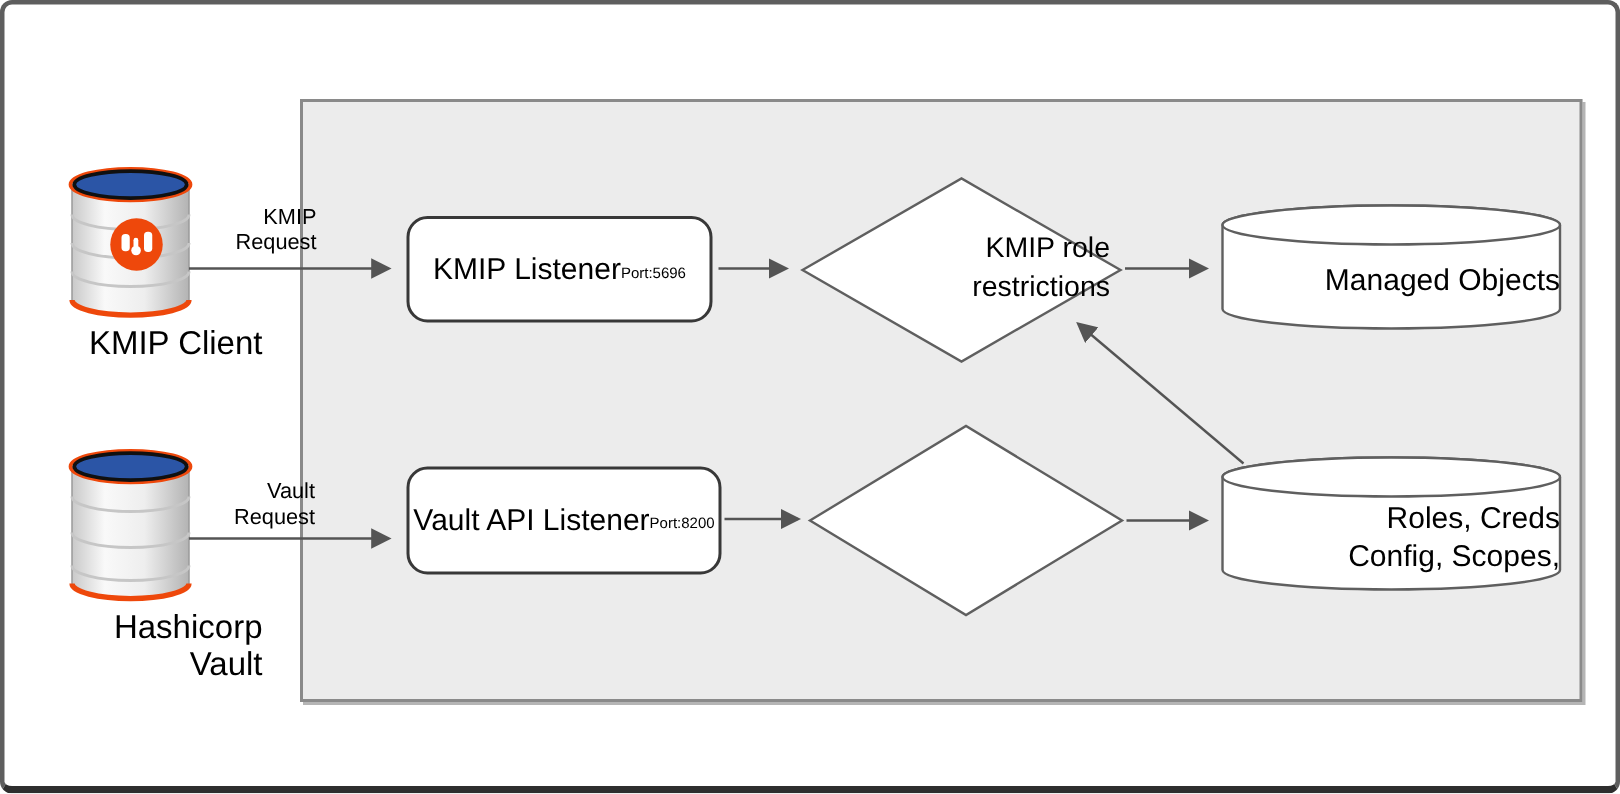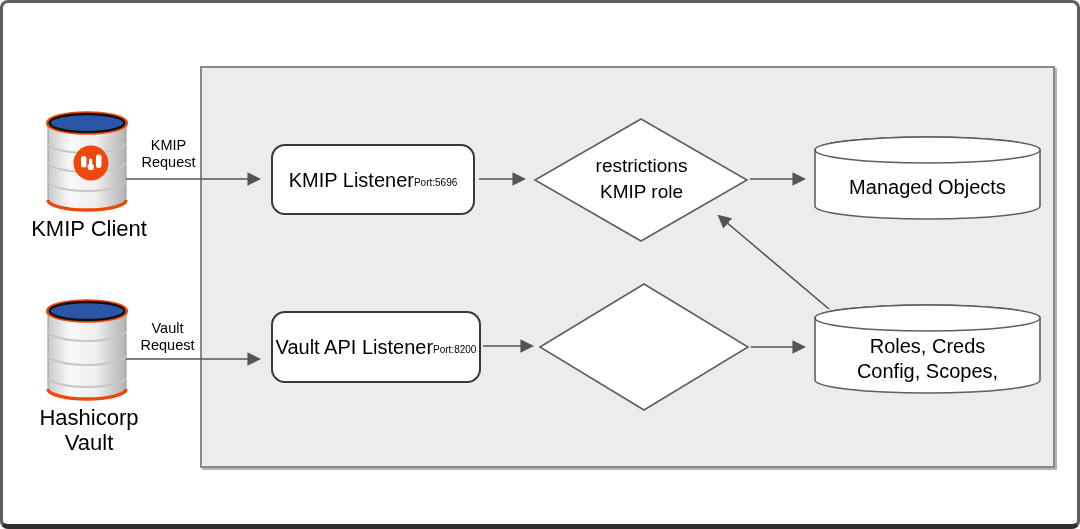--- a/index.html
+++ b/index.html
@@ -9,21 +9,21 @@
     font-family:"Liberation Sans",sans-serif;color:#000;background:#fff;
     border:3px solid #5e5e5e;border-bottom:5px solid #2e2e2e;border-radius:8px;
     overflow:hidden;
   }
   .panel{
     position:absolute;left:197px;top:63px;width:855px;height:402px;
     background:#ececec;border:2px solid #8a8a8a;
     box-shadow:2px 2px 0 rgba(90,90,90,.45);
   }
   svg.layer{position:absolute;left:0;top:0;width:1080px;height:529px;}
-  .lbl{position:absolute;text-align:center;line-height:1.2;}
+  .lbl{position:absolute;text-align:right;line-height:1.2;}
   .lbl-big{font-size:22px;line-height:25px;}
   .lbl-edge{font-size:14.5px;line-height:17px;}
   .lbl-diamond{font-size:19px;line-height:26px;}
   .lbl-cyl{font-size:20px;line-height:25px;}
   .node-box{
     position:absolute;background:#fff;border:2px solid #383838;border-radius:14px;
     display:flex;align-items:center;justify-content:center;
   }
   .node-box .title{font-size:20px;line-height:22px;}
   .node-box .sub{font-size:10px;line-height:15px;margin-top:5px;}
@@ -124,22 +124,22 @@
     <div class="title">KMIP Listener</div>
     <div class="sub">Port:5696</div>
   </div>
 
   <div class="node-box" style="left:268px;top:308px;width:210px;height:72px;">
     <div class="title">Vault API Listener</div>
     <div class="sub">Port:8200</div>
   </div>
 
   <div class="lbl lbl-diamond" style="left:540px;top:150px;width:197px;">
+    <div>KMIP role</div>
     <div>restrictions</div>
-    <div>KMIP role</div>
   </div>
 
   <div class="lbl lbl-diamond" style="left:542px;top:324px;width:197px;">
   </div>
 
   <div class="lbl lbl-cyl" style="left:812px;top:172px;width:225px;">
     <span>Managed Objects</span>
   </div>
 
   <div class="lbl lbl-cyl" style="left:812px;top:331px;width:225px;">

